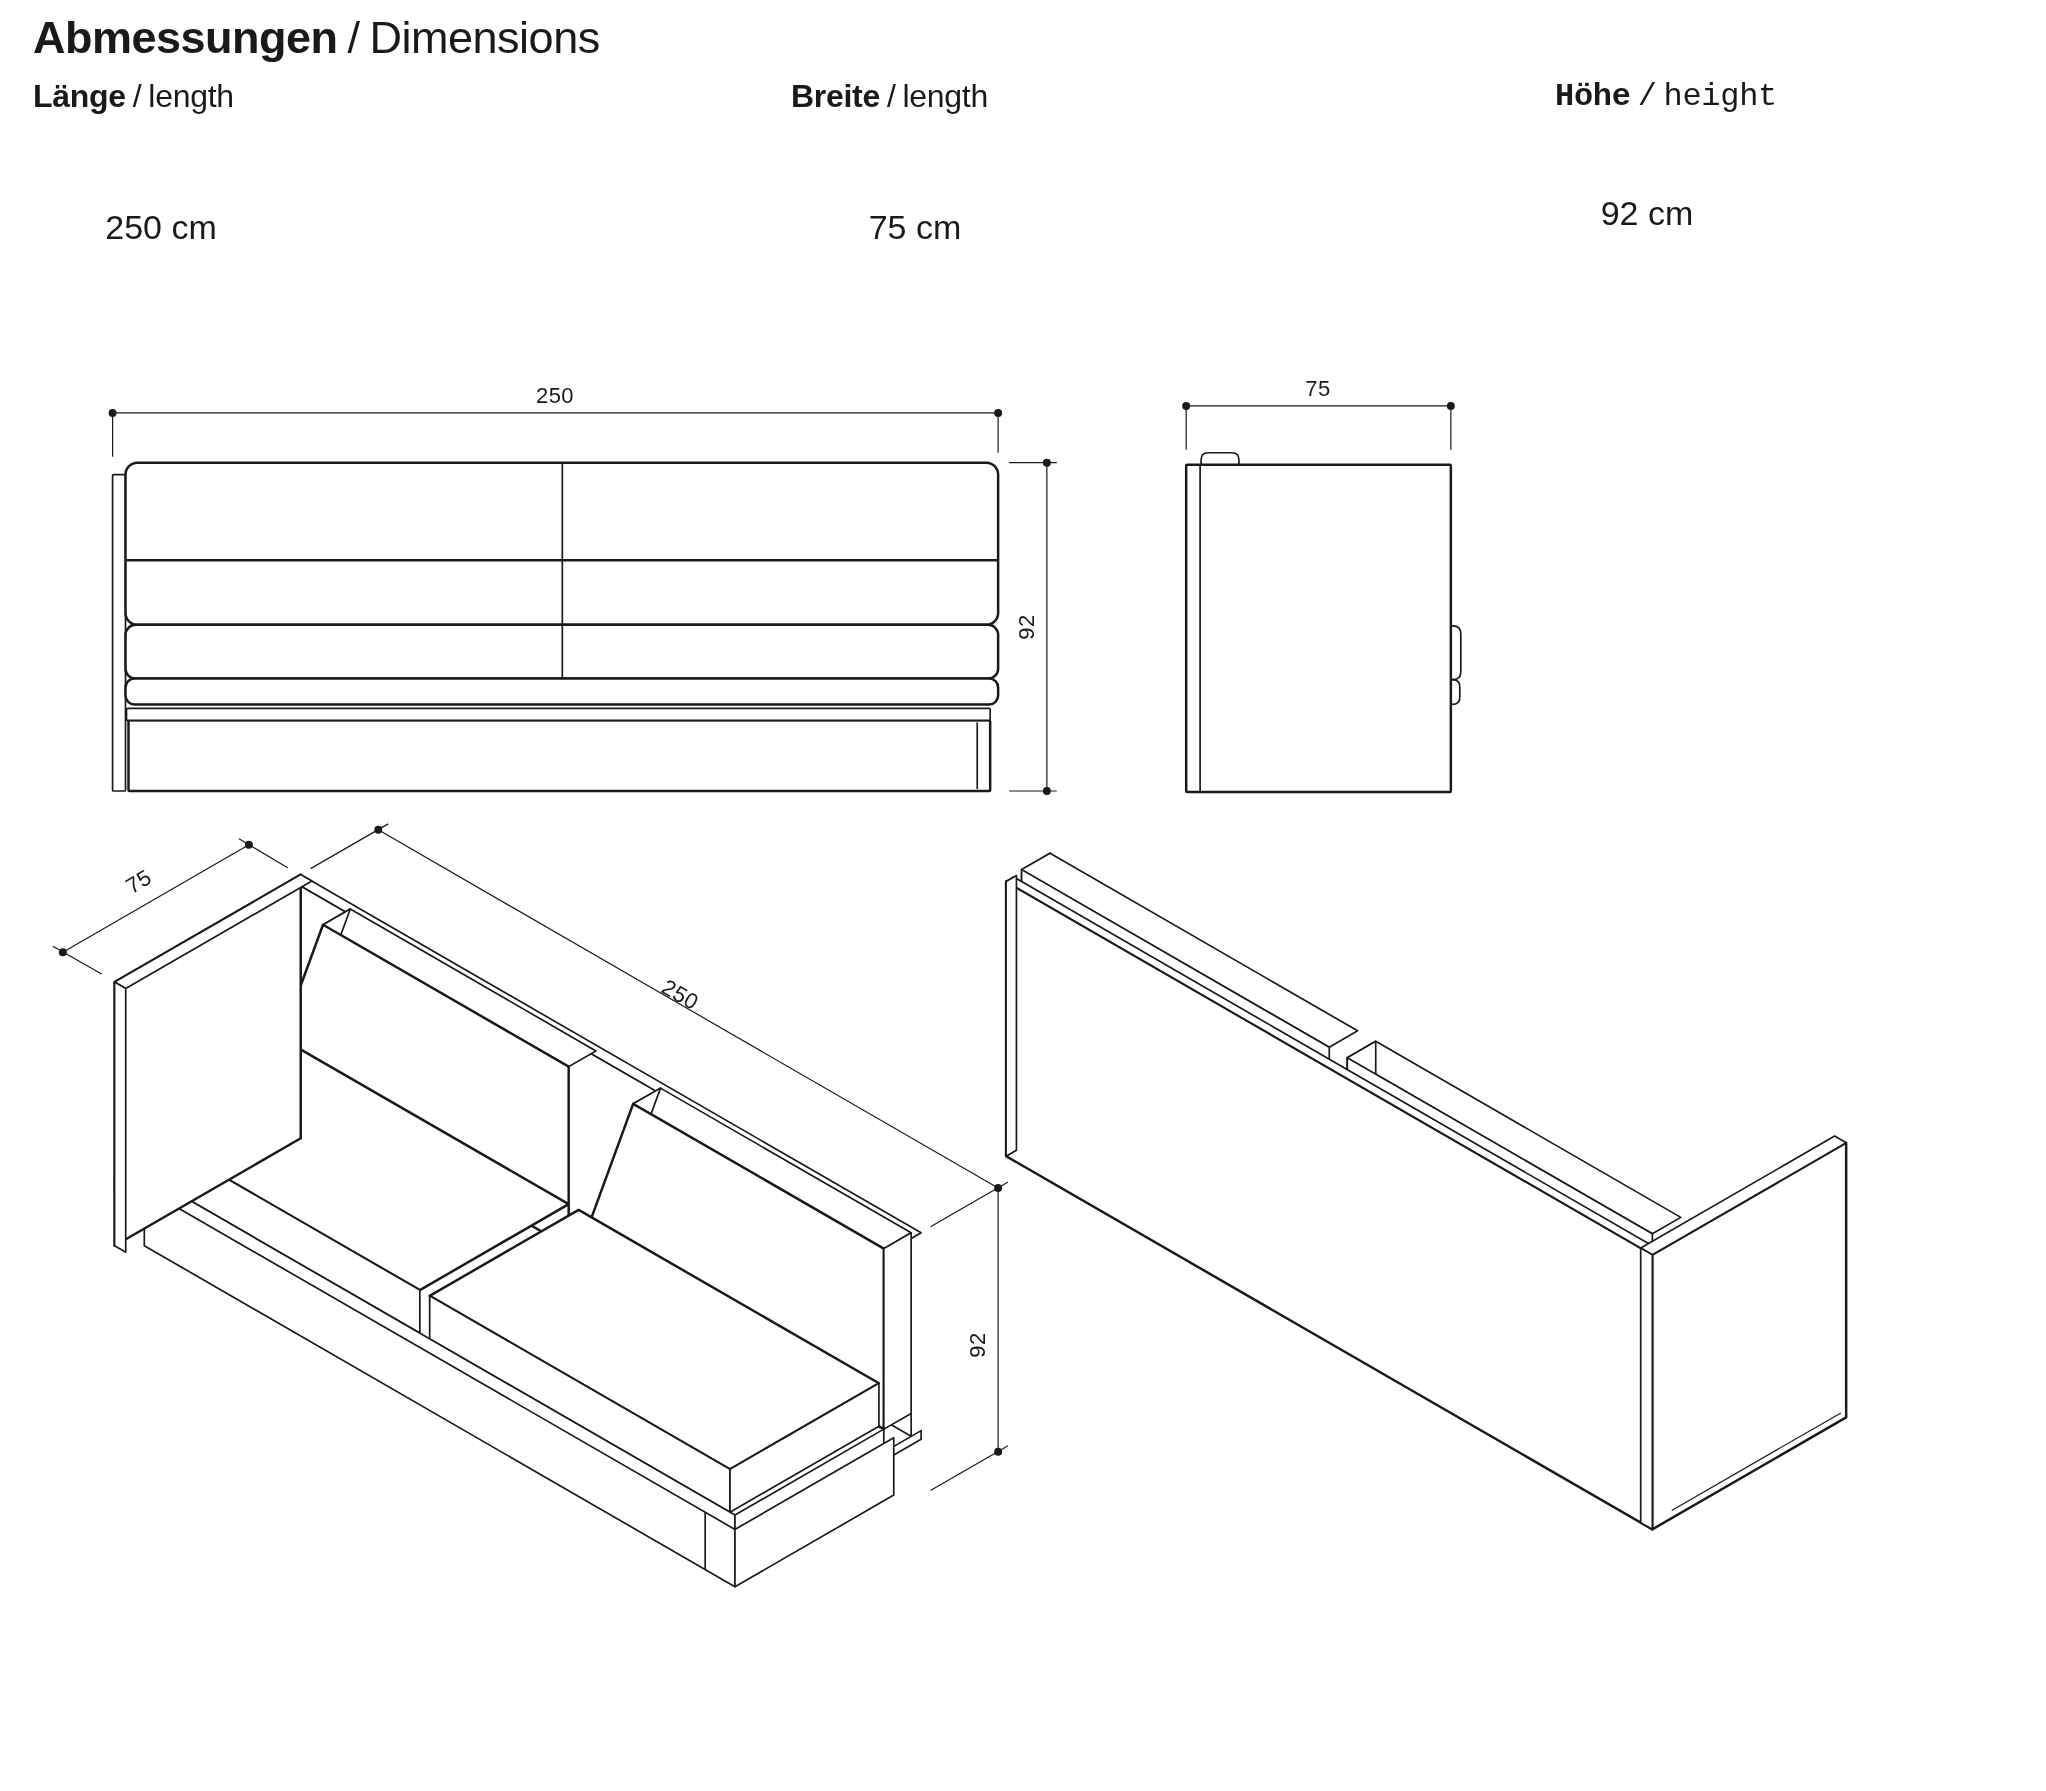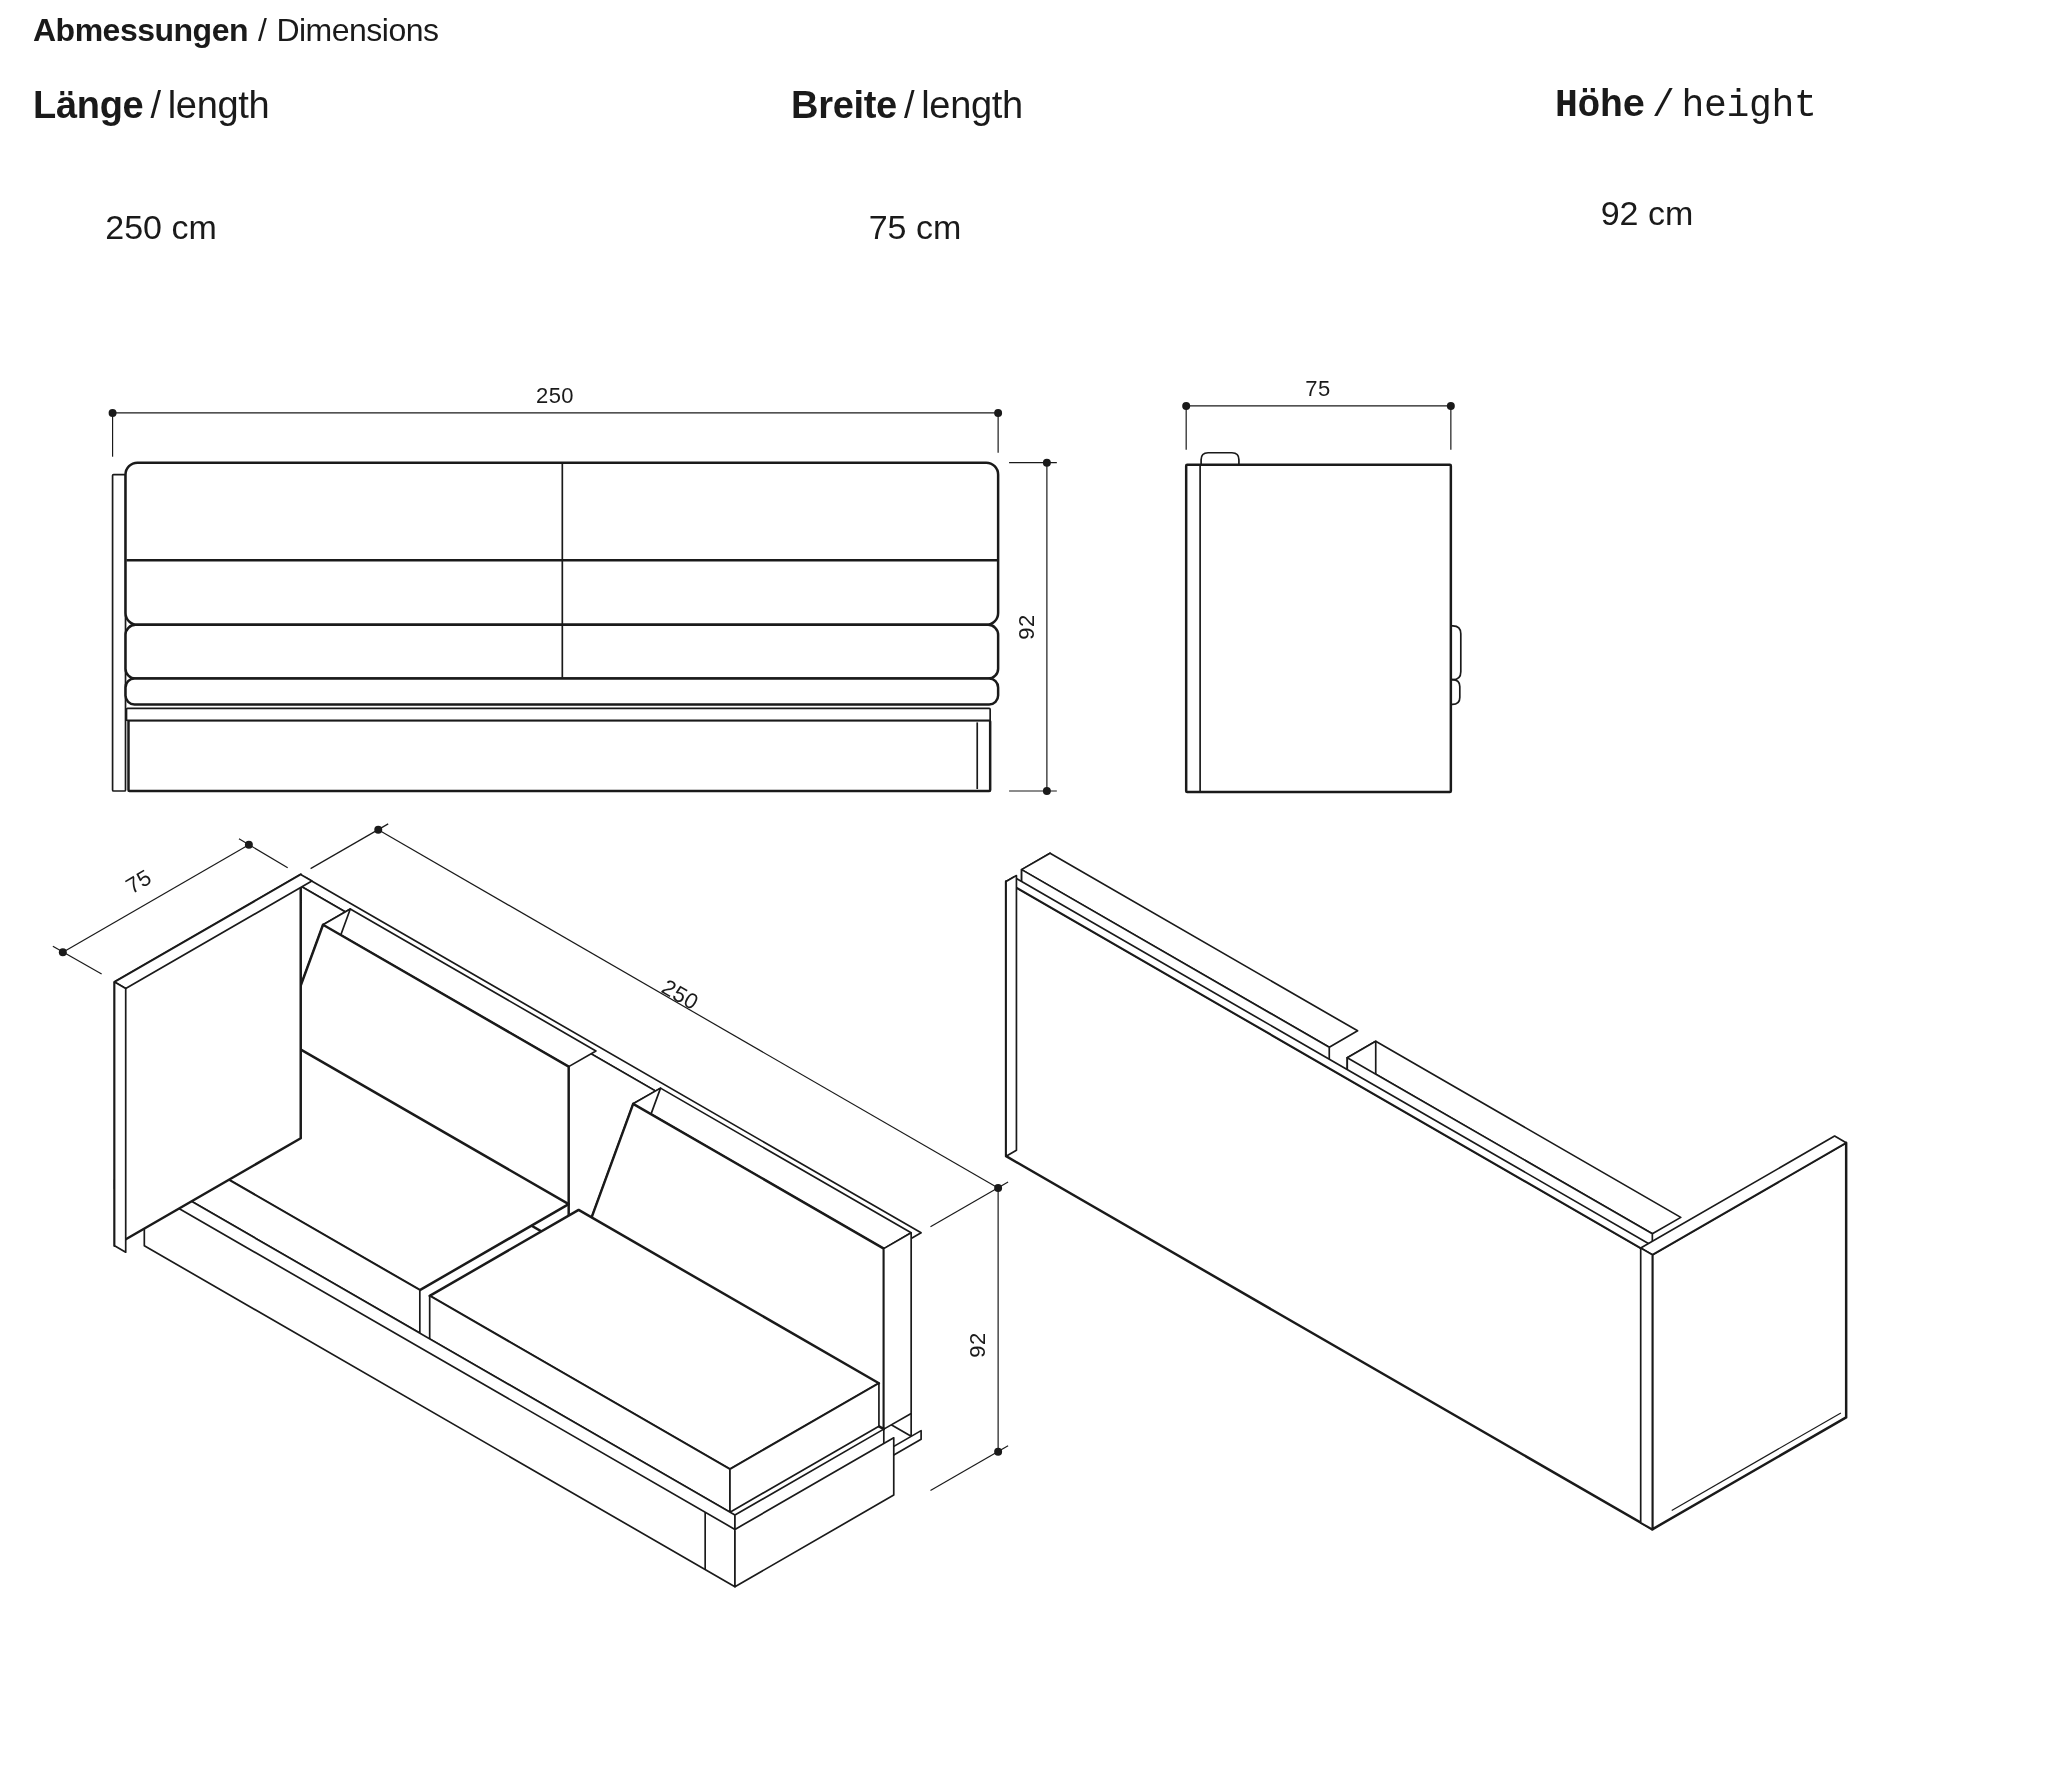--- a/index.html
+++ b/index.html
@@ -1,23 +1,23 @@
 <!DOCTYPE html>
 <html><head>
 <meta charset="utf-8">
 <style>
   html,body{margin:0;padding:0;background:#ffffff;}
   body{width:2047px;height:1791px;position:relative;overflow:hidden;
        font-family:"Liberation Sans",sans-serif;color:#1a1a1a;}
   .abs{position:absolute;white-space:nowrap;}
-  .title{left:33px;top:12px;font-size:32px;letter-spacing:-0.5px;}
+  .title{left:33px;top:12px;font-size:45px;letter-spacing:-0.5px;}
   .title .de{font-weight:700;}
   .title .sep{font-weight:400;margin:0 10px;}
   .title .en{font-weight:400;}
-  .colhead{top:84px;font-size:38px;letter-spacing:-0.3px;}
+  .colhead{top:78px;font-size:32px;letter-spacing:-0.3px;}
   .colhead .de{font-weight:700;}
   .colhead .sep{font-weight:400;margin:0 7px;}
   .colhead .en{font-weight:400;}
   .val{font-size:34px;font-weight:400;transform:translate(-50%,-50%);margin-left:14px;}
   .dimlabel{font-size:22px;font-weight:400;letter-spacing:0.5px;transform:translate(-50%,-50%);}
   .rot90{transform:translate(-50%,-50%) rotate(-90deg);}
   .rotp30{transform:translate(-50%,-50%) rotate(30deg);}
   .rotm31{transform:translate(-50%,-50%) rotate(-31deg);}
   svg{position:absolute;left:0;top:0;}
   .ln{fill:none;stroke:#1a1a1a;stroke-linecap:butt;stroke-linejoin:round;}

